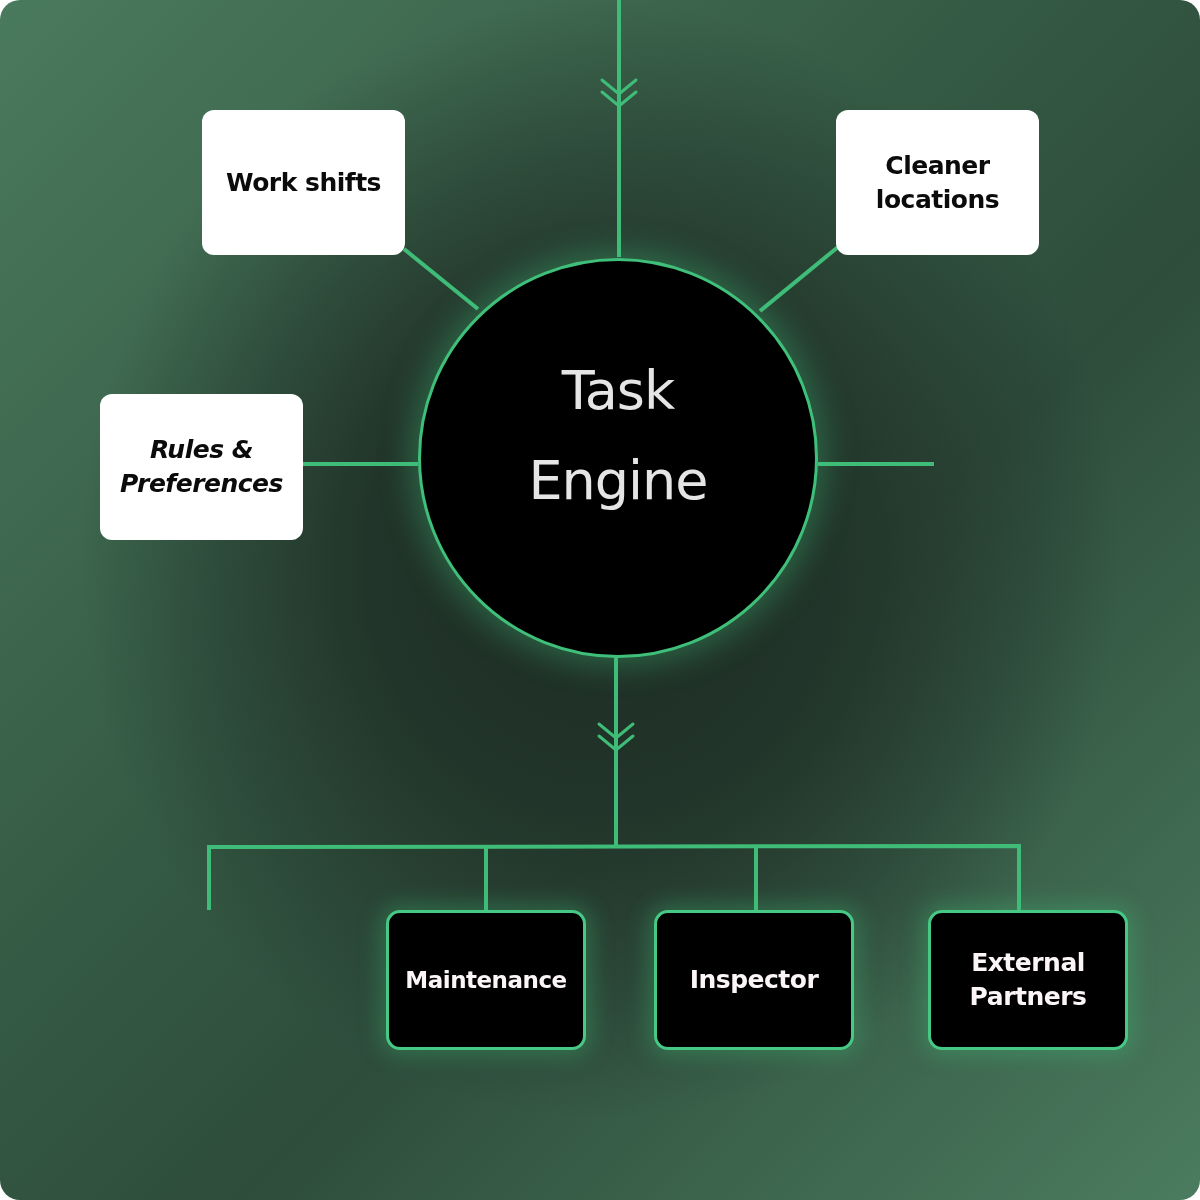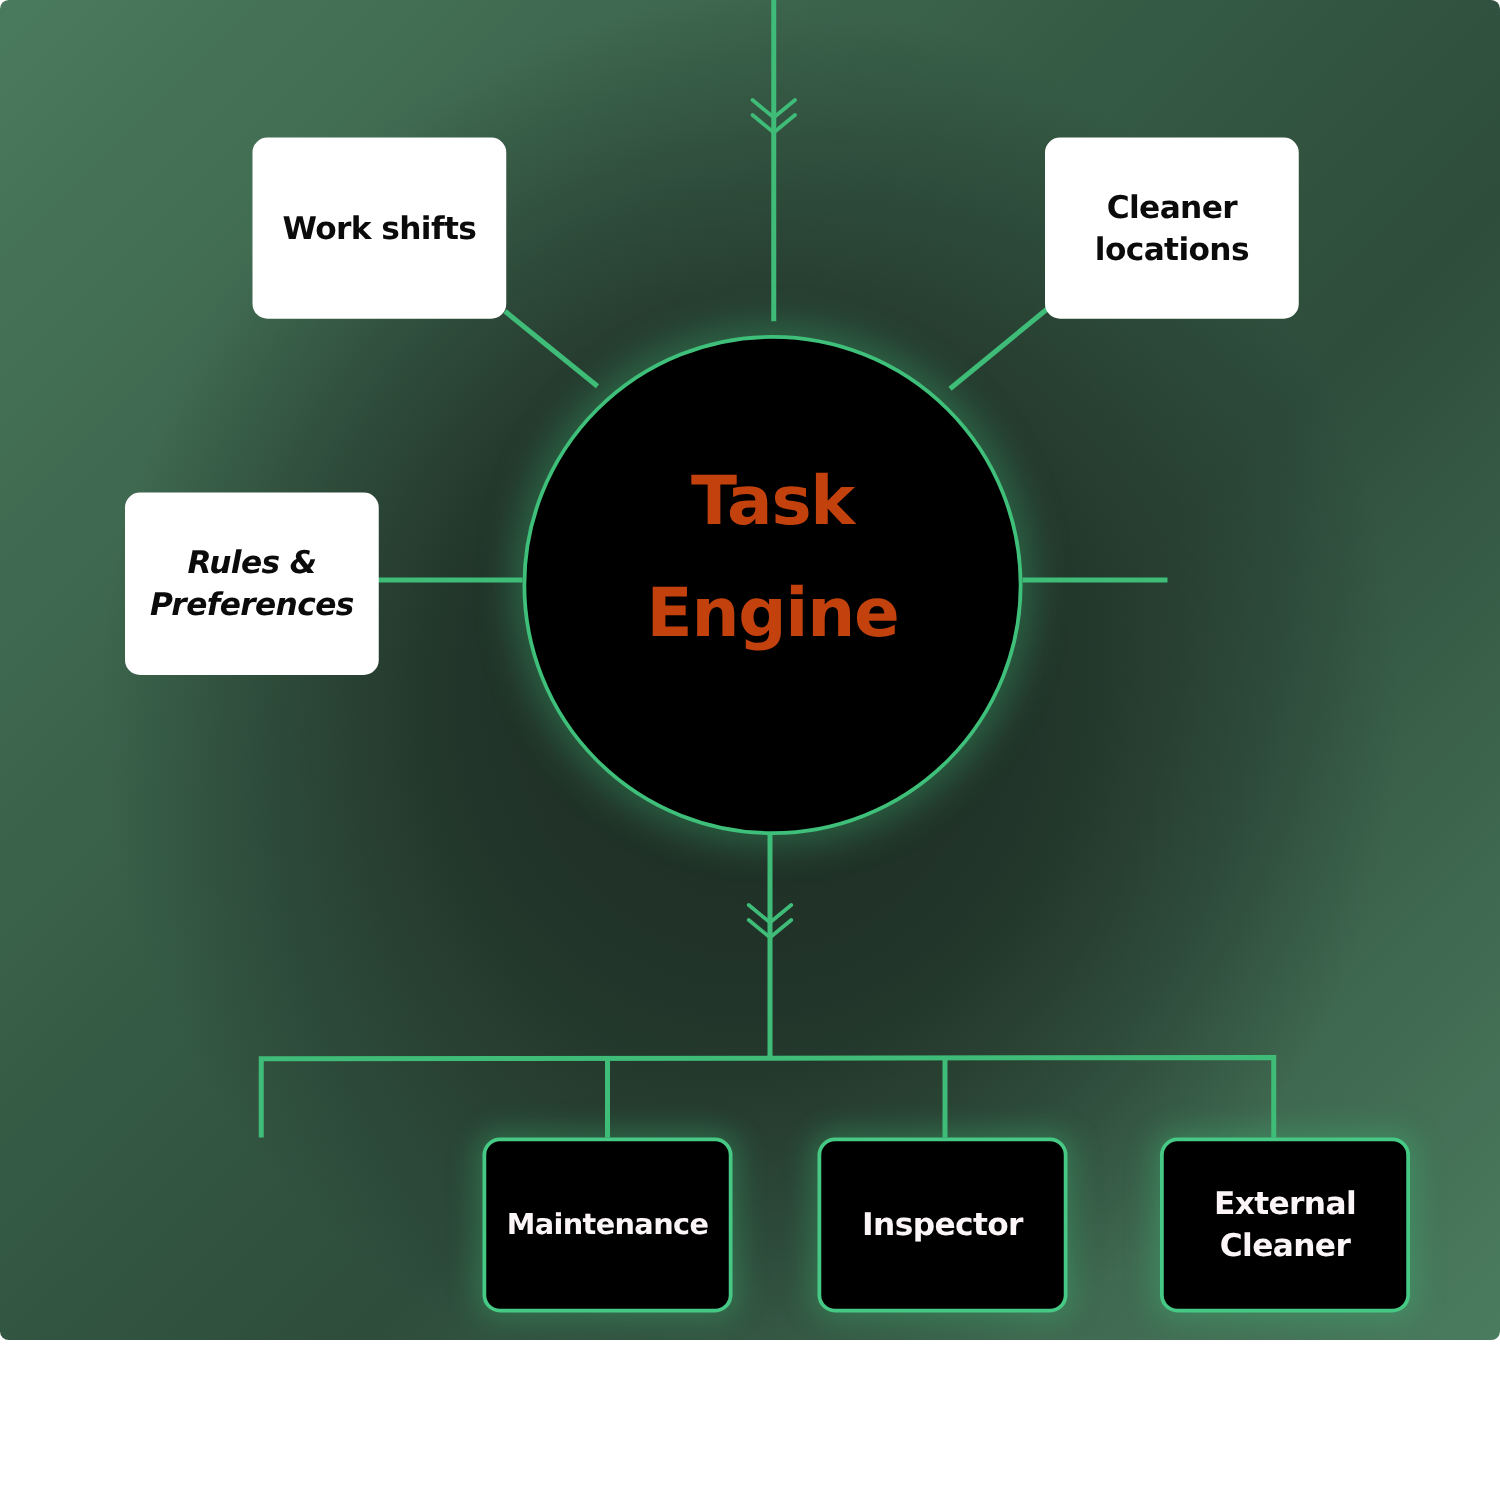--- a/index.html
+++ b/index.html
@@ -1,37 +1,37 @@
 <!DOCTYPE html>
 <html><head>
 <meta charset="utf-8">
 <style>
   html, body { margin: 0; padding: 0; background: #ffffff; }
   body { width: 1200px; height: 1200px; position: relative; overflow: hidden; }
   .canvas {
-    position: absolute; left: 0; top: 0; width: 1200px; height: 1072px;
-    border-radius: 7px; overflow: hidden;
+    position: absolute; left: 0; top: 0; width: 1200px; height: 1200px;
+    border-radius: 20px; overflow: hidden;
     background:
       radial-gradient(ellipse 520px 560px at 600px 560px, #1e2d24 0%, #22352a 45%, rgba(34,53,42,0) 100%),
       linear-gradient(135deg, #4a7a5d 0%, #335742 45%, #2e4d3b 60%, #4b7c5f 100%);
   }
   svg.links { position: absolute; left: 0; top: 0; width: 1200px; height: 1200px; }
   .input-box {
     position: absolute; background: #ffffff; border-radius: 12px;
     display: flex; align-items: center; justify-content: center; text-align: center;
     font-family: "DejaVu Sans", sans-serif; font-weight: bold; font-size: 25px;
     line-height: 34px; color: #0b0b0b; letter-spacing: -0.5px;
   }
   .engine {
-    position: absolute; left: 418px; top: 268px; width: 400px; height: 400px;
+    position: absolute; left: 418px; top: 258px; width: 400px; height: 400px;
     border-radius: 50%; background: #000; border: 3px solid #3fc07a;
     box-shadow: 0 0 30px 8px rgba(63,192,122,0.35);
     box-sizing: border-box;
     display: flex; align-items: center; justify-content: center; text-align: center;
-    color: #c2410c; font-family: "DejaVu Sans", sans-serif; font-weight: bold;
+    color: #e5e5e5; font-family: "DejaVu Sans", sans-serif; font-weight: normal;
     font-size: 54px; line-height: 68px; letter-spacing: -1px;
   }
   .engine span { display: block; padding-bottom: 22px; }
   .role-box {
     position: absolute; top: 910px; width: 200px; height: 140px;
     background: #000; border: 3px solid #46c985; border-radius: 14px; box-sizing: border-box;
     box-shadow: 0 0 22px 6px rgba(63,192,122,0.32);
     display: flex; align-items: center; justify-content: center; text-align: center;
     color: #fbf5f7; font-family: "DejaVu Sans", sans-serif; font-weight: bold;
     font-size: 25px; line-height: 34px; letter-spacing: -0.5px;
@@ -93,16 +93,16 @@
 
   <div class="role-box" style="left:654px;">
     <span>Inspector</span>
   </div>
 
   <div class="role-box" style="left:386px;">
     <span style="font-size:23px;">Maintenance</span>
   </div>
 
   <div class="role-box" style="left:928px;">
-    <span style="display:block; width:140px;">External Cleaner</span>
+    <span style="display:block; width:140px;">External Partners</span>
   </div>
 
 </div>
 
 </body></html>

